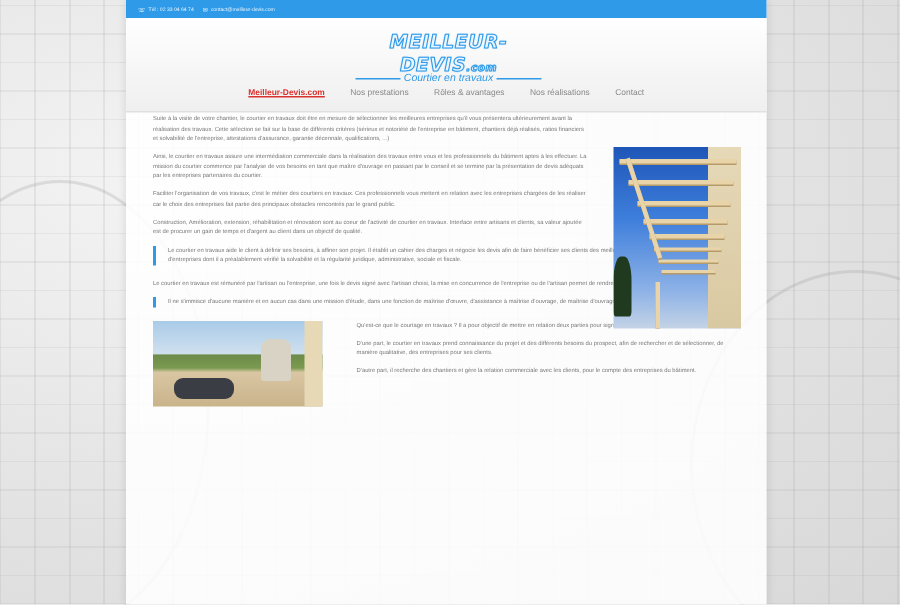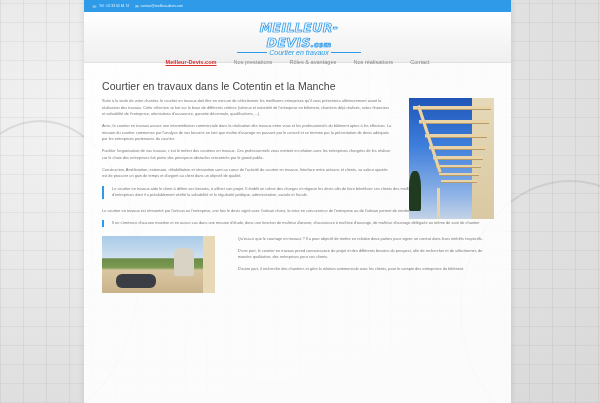--- a/index.html
+++ b/index.html
@@ -25,21 +25,21 @@
       background: rgba(255,255,255,0.88);
       box-shadow: 0 0 6px rgba(0,0,0,0.12);
     }
     .topbar {
       height: 12px; background: #2e9ae8;
       display: flex; align-items: center; padding-left: 8px; gap: 6px;
     }
     .topbar-item { display: flex; align-items: center; gap: 2px; color: #e8f4ff; font-size: 3.4px; }
     .topbar-icon { font-size: 4px; color: #fff; }
     .header {
-      height: 51px;
+      height: 63px;
       background: linear-gradient(#ffffff, #efefef);
       border-bottom: 1px solid #e0e0e0;
       position: relative;
     }
     .logo { position: absolute; left: 145px; top: 8px; width: 140px; text-align: center; }
     .logo-main {
       font-family: "DejaVu Sans", sans-serif; font-weight: bold; font-style: italic;
       font-size: 12.5px; color: #eaf5ff; letter-spacing: 0.4px;
       -webkit-text-stroke: 0.7px #2e9ae8;
       text-shadow: 0 0 1px #2e9ae8;
@@ -115,21 +115,20 @@
     <nav class="nav">
       <a class="nav-item active">Meilleur-Devis.com</a>
       <a class="nav-item">Nos prestations</a>
       <a class="nav-item">Rôles &amp; avantages</a>
       <a class="nav-item">Nos réalisations</a>
       <a class="nav-item">Contact</a>
     </nav>
   </div>
 
   <div class="content">
-    <h1 class="page-title">Courtier en travaux dans le Cotentin et la Manche</h1>
 
     <div class="intro-col">
       <p class="p">Suite à la visite de votre chantier, le courtier en travaux doit être en mesure de sélectionner les meilleures entreprises qu'il vous présentera ultérieurement avant la réalisation des travaux. Cette sélection se fait sur la base de différents critères (sérieux et notoriété de l'entreprise en bâtiment, chantiers déjà réalisés, ratios financiers et solvabilité de l'entreprise, attestations d'assurance, garantie décennale, qualifications, ...)</p>
       <p class="p">Ainsi, le courtier en travaux assure une intermédiation commerciale dans la réalisation des travaux entre vous et les professionnels du bâtiment aptes à les effectuer. La mission du courtier commence par l'analyse de vos besoins en tant que maître d'ouvrage en passant par le conseil et se termine par la présentation de devis adéquats par les entreprises partenaires du courtier.</p>
       <p class="p">Faciliter l'organisation de vos travaux, c'est le métier des courtiers en travaux. Ces professionnels vous mettent en relation avec les entreprises chargées de les réaliser car le choix des entreprises fait partie des principaux obstacles rencontrés par le grand public.</p>
       <p class="p">Construction, Amélioration, extension, réhabilitation et rénovation sont au coeur de l'activité de courtier en travaux. Interface entre artisans et clients, sa valeur ajoutée est de procurer un gain de temps et d'argent au client dans un objectif de qualité.</p>
     </div>
 
     <div class="side-img">
       <div class="house"></div>

